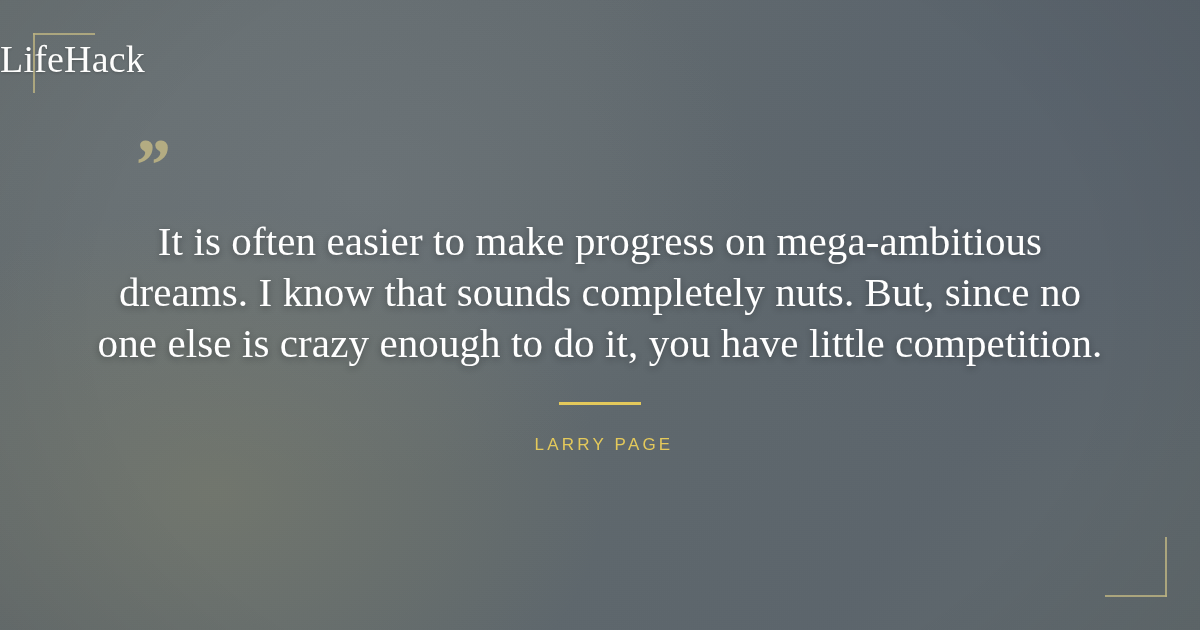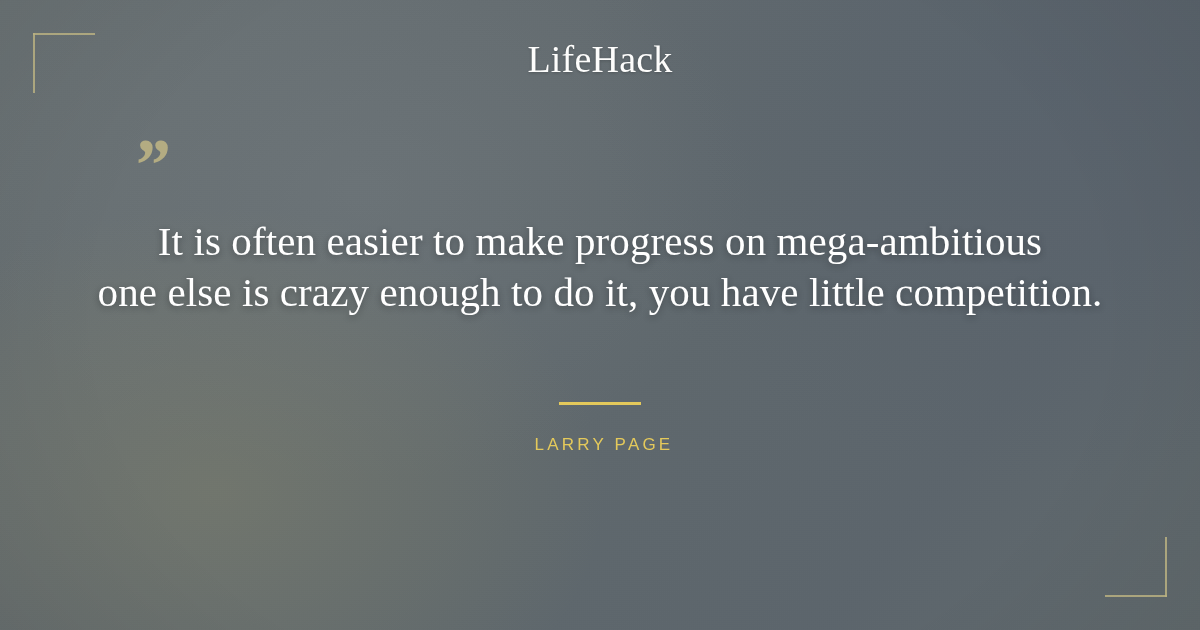--- a/index.html
+++ b/index.html
@@ -63,21 +63,20 @@
   #corner-br { right: 33px; bottom: 33px; }
   #corner-br .h { right: 0; bottom: 0; width: 62px; height: 2px; }
   #corner-br .v { right: 0; bottom: 0; width: 2px; height: 60px; }
 
   
   #logo {
     position: absolute;
     top: 38px;
     left: 0;
     width: 1200px;
-    text-align: center;
     font-family: "Liberation Serif", "DejaVu Serif", serif;
     font-size: 38px;
     line-height: 42px;
     letter-spacing: 0.2px;
     color: #fdfdfc;
     text-shadow: 0 1px 3px rgba(0,0,0,0.22);
   }
 
   
   #quote-mark {
@@ -154,20 +153,21 @@
     <span class="h"></span>
     <span class="v"></span>
   </div>
 
   <div id="logo">LifeHack</div>
 
   <div id="quote-mark">”</div>
 
   <div id="quote-text">
     <span class="qline">It is often easier to make progress on mega-ambitious</span>
+    <span class="qline">dreams. I know that sounds completely nuts. But, since no</span>
     <span class="qline">one else is crazy enough to do it, you have little competition.</span>
   </div>
 
   <div id="attribution">
     <hr id="attr-divider">
     <span id="attr-name">LARRY PAGE</span>
   </div>
 
 </div>
 

